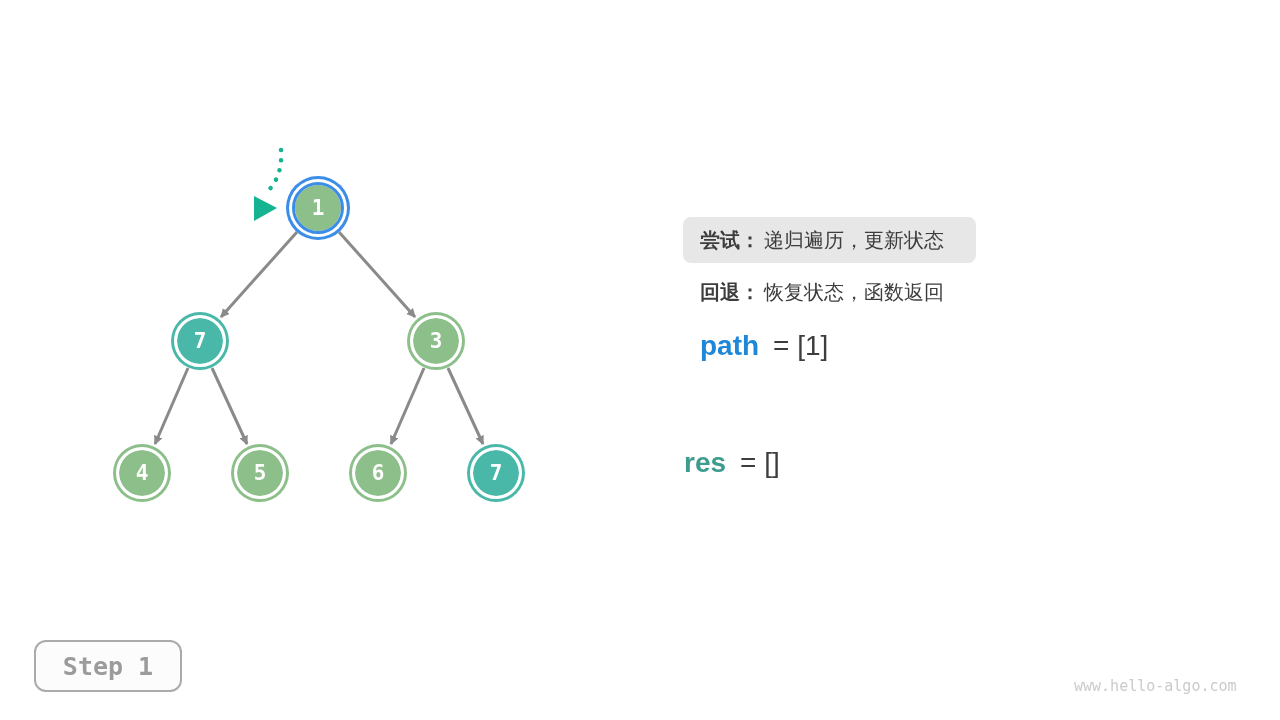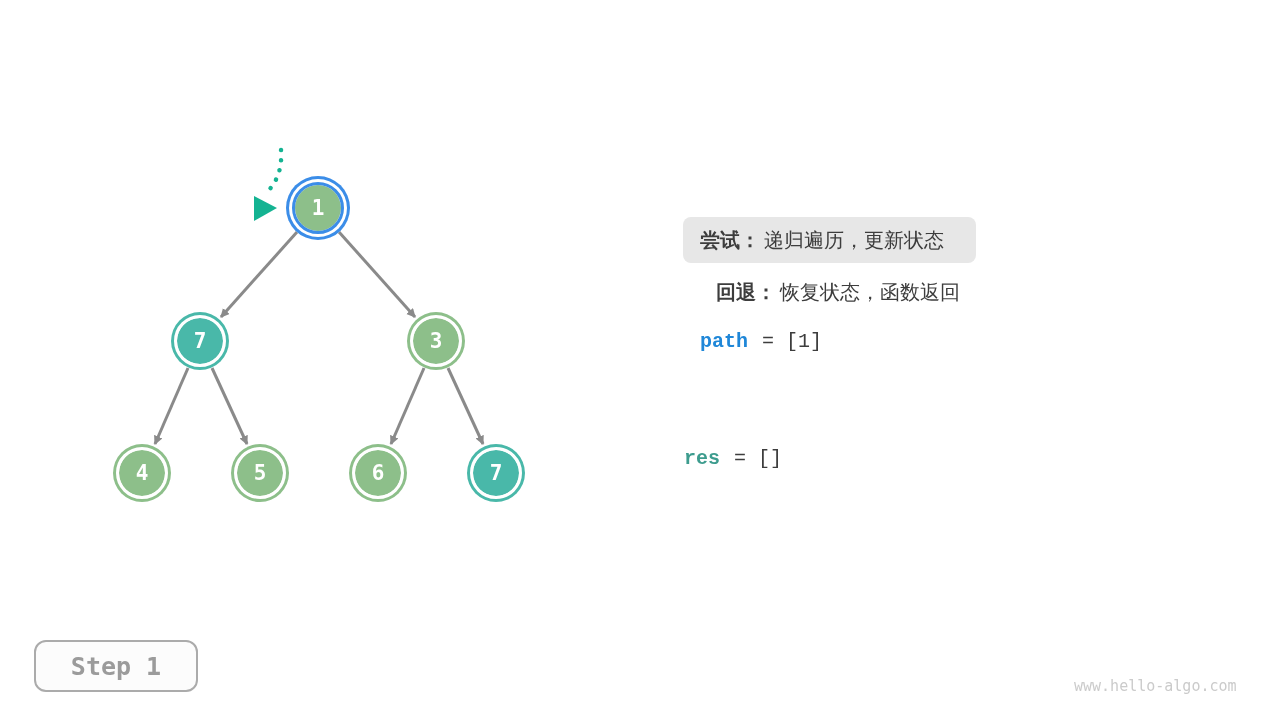--- a/index.html
+++ b/index.html
@@ -64,45 +64,44 @@
     top: 217px;
     background: #e7e7e7;
     border-radius: 8px;
     padding: 12px 32px 12px 17px;
     line-height: 22px;
   }
   .backtrack-line {
     left: 700px;
     top: 281px;
     line-height: 22px;
-    margin-left: 16px;
   }
   .cjk-label {
     font-weight: bold;
     margin-right: 4px;
   }
   .code-line {
     position: absolute;
-    font-family: Liberation Mono, monospace;
-    font-size: 20px;
+    font-family: Liberation Sans, sans-serif;
+    font-size: 28px;
     color: #3d3d3d;
     white-space: nowrap;
   }
   .path-line { left: 700px; top: 330px; }
   .res-line  { left: 684px; top: 447px; }
   .var-name { font-weight: bold; }
   .var-path { color: #1f87d8; }
   .var-res  { color: #3d9c8e; }
   .code-value { margin-left: 14px; }
   
   .step-badge {
     position: absolute;
     left: 34px;
     top: 640px;
-    width: 164px;
+    width: 148px;
     height: 52px;
     border: 2px solid #ababab;
     border-radius: 12px;
     background: #fcfcfc;
     display: flex;
     align-items: center;
     justify-content: center;
     font-family: "DejaVu Sans Mono", monospace;
     font-weight: bold;
     font-size: 25px;

